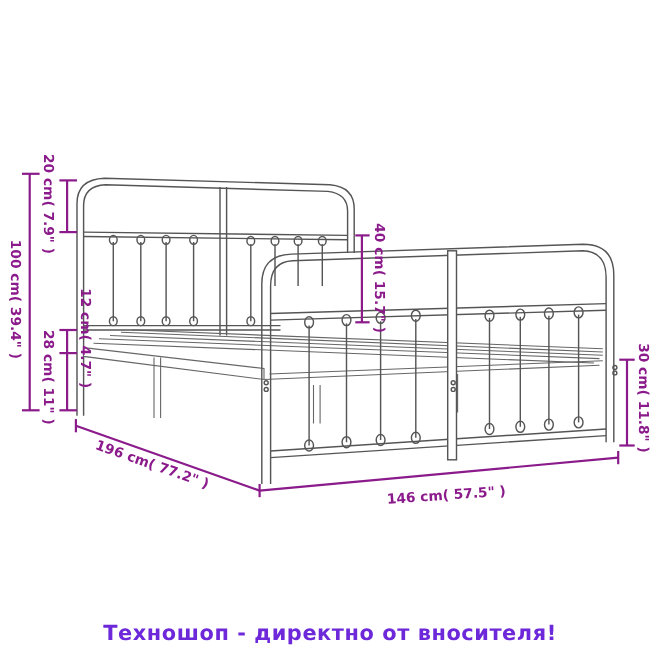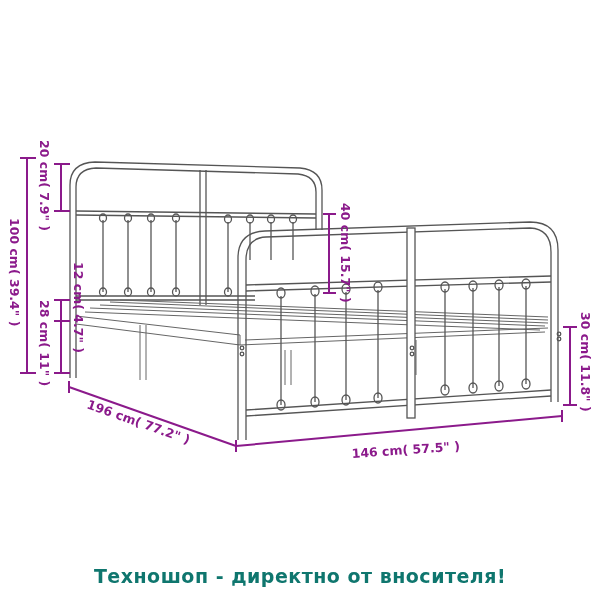--- a/index.html
+++ b/index.html
@@ -144,13 +144,13 @@
     <text class="dim-text" transform="translate(10,218) rotate(90)">100 cm( 39.4"  )</text>
     <text class="dim-text" transform="translate(74,262) rotate(90)">12 cm( 4.7"  )</text>
     <text class="dim-text" transform="translate(40,300) rotate(90)">28 cm( 11"  )</text>
     <text class="dim-text" transform="translate(341,203) rotate(90)">40 cm( 15.7"  )</text>
     <text class="dim-text" transform="translate(581,312) rotate(90)">30 cm( 11.8"  )</text>
     <text class="dim-text" transform="translate(86,408) rotate(19.5)">196 cm( 77.2"  )</text>
     <text class="dim-text" transform="translate(352,458) rotate(-4)">146 cm( 57.5"  )</text>
   </g>
 </svg>
 
-<div class="watermark" style="color:#0f766e;">Техношоп - директно от вносителя!</div>
+<div class="watermark" style="color:#6d28d9;">Техношоп - директно от вносителя!</div>
 
 </body></html>

